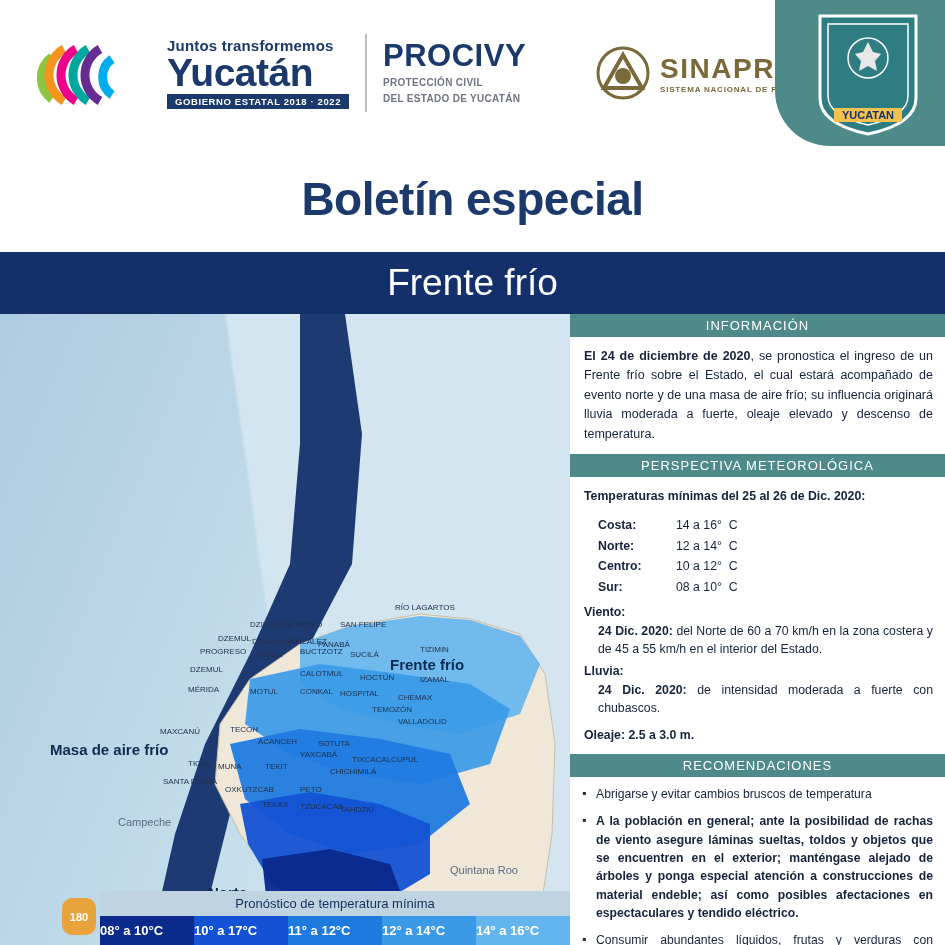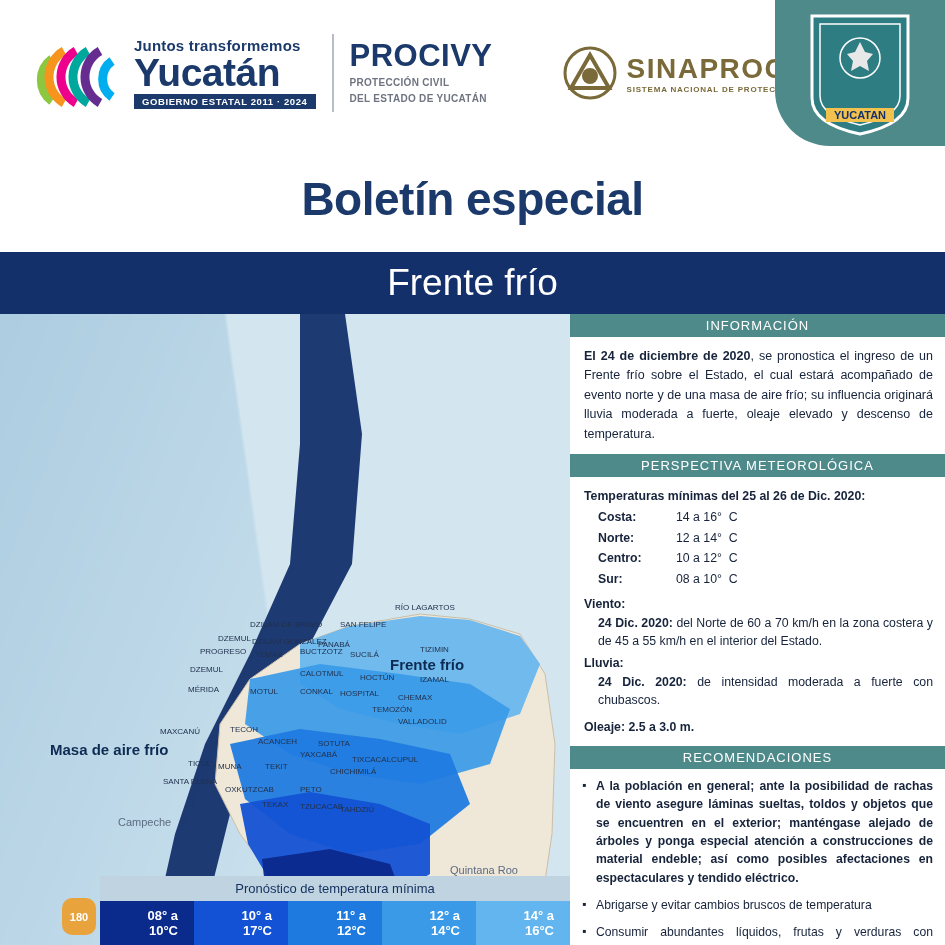--- a/index.html
+++ b/index.html
@@ -21,21 +21,21 @@
     align-items:center;
   }
   .header-teal {
     position:absolute;
     right:0; top:0;
     width:170px; height:146px;
     background:#4f8a8b;
     border-bottom-left-radius:55px;
   }
   .yuc-logo {
-    display:flex; align-items:flex-end; margin-left:30px;
+    display:flex; align-items:flex-start; margin-left:30px;gap:33px;
   }
   .rings { position:relative; width:96px; height:70px; }
   .rings svg { position:absolute; left:0; top:0; }
   .yuc-text { margin-left:8px; }
   .yuc-juntos {
     font-size:15px; font-weight:bold; color:#1b3a6b; letter-spacing:.2px;
   }
   .yuc-big {
     font-size:39px; font-weight:bold; color:#1b3a6b; line-height:.95; letter-spacing:-.5px;
   }
@@ -44,21 +44,21 @@
     display:inline-block; padding:2px 8px; letter-spacing:.6px; margin-top:3px;
   }
   .vdiv { width:2px; height:78px; background:#b9bdc4; margin:0 16px; }
   .procivy-text { line-height:1.05; }
   .procivy-title { font-size:31px; font-weight:bold; color:#1b3a6b; letter-spacing:.5px; }
   .procivy-sub { font-size:10px; font-weight:bold; color:#6f7480; letter-spacing:.3px; margin-top:3px; line-height:1.35;}
   .sinaproc { display:flex; align-items:center; margin-left:70px; }
   .sina-text { margin-left:10px; }
   .sina-title { font-size:28px; font-weight:bold; color:#7a6a3a; letter-spacing:1.5px; }
   .sina-sub { font-size:8px; font-weight:bold; color:#7a6a3a; letter-spacing:.8px; }
-  .shield-wrap { position:absolute; right:33px; top:12px; width:104px; height:124px; z-index:3;}
+  .shield-wrap { position:absolute; right:25px; top:12px; width:104px; height:124px; z-index:3;}
 
   
   .main-title {
     height:106px;
     display:flex; align-items:center; justify-content:center;
     font-size:46px; font-weight:bold; color:#1b3a6b;
     letter-spacing:-.5px;
   }
 
   
@@ -89,42 +89,42 @@
   .lbl-norte { left:208px; top:570px; }
 
   .legend {
     position:absolute; left:100px; bottom:0; width:470px;
   }
   .legend-title {
     background:#bfd4e0; color:#13305f; font-size:13px; text-align:center; padding:5px 0;
   }
   .legend-row { display:flex; }
   .legend-cell {
-    flex:1; text-align:right; color:#fff; font-size:13px; font-weight:bold;
-    padding:7px 16px;
+    flex:1; text-align:left; color:#fff; font-size:13px; font-weight:bold;
+    padding:7px 0;
   }
   .km-badge {
     position:absolute; left:62px; bottom:10px;
     width:34px; height:37px; border-radius:10px;
     background:#e8a33d; color:#fff; font-size:11px;
     display:flex; align-items:center; justify-content:center; font-weight:bold;
   }
 
   
   .sec-head {
     background:#4f8a8b; color:#fff; text-align:center;
     font-size:13px; letter-spacing:1px; padding:4px 0;
   }
   .sec-body { padding:10px 12px 10px 14px; color:#16233b; }
   .just { text-align:justify; font-size:12.5px; line-height:1.55; }
   .just b { font-weight:bold; }
 
   .persp { font-size:12.3px; line-height:1.5; }
   .persp .hdr { font-weight:bold; margin-bottom:2px; }
-  table.temps { border-collapse:collapse; margin:2px 0 6px 14px; }
+  table.temps { border-collapse:collapse; margin:10px 0 6px 14px; }
   table.temps td { padding:1px 0; font-size:12.3px; }
   table.temps td.k { font-weight:bold; width:62px; }
   table.temps td.v { padding-left:16px; white-space:pre; }
   .blk { margin-top:4px; }
   .blk .lead { font-weight:bold; }
   .ind { margin-left:14px; text-align:justify; }
   .ind b { font-weight:bold; }
 
   ul.recs { margin:8px 0 0 0; padding:0 12px 0 26px; list-style:none; }
   ul.recs li {
@@ -150,21 +150,21 @@
           <path d="M46 64 A30 30 0 0 1 46 12" stroke="#ec008c"></path>
           <path d="M58 64 A30 30 0 0 1 58 12" stroke="#00a79d"></path>
           <path d="M70 64 A30 30 0 0 1 70 12" stroke="#662d91"></path>
           <path d="M82 58 A22 22 0 0 1 82 22" stroke="#00aeef"></path>
         </g>
       </svg>
     </div>
     <div class="yuc-text">
       <div class="yuc-juntos">Juntos transformemos</div>
       <div class="yuc-big">Yucatán</div>
-      <div class="yuc-gob">GOBIERNO ESTATAL 2011 · 2024</div>
+      <div class="yuc-gob">GOBIERNO ESTATAL 2018 · 2022</div>
     </div>
   </div>
 
   <div class="vdiv"></div>
 
   <div class="procivy-text">
     <div class="procivy-title">PROCIVY</div>
     <div class="procivy-sub">PROTECCIÓN CIVIL</div>
     <div class="procivy-sub">DEL ESTADO DE YUCATÁN</div>
   </div>
@@ -325,19 +325,19 @@
         <div class="ind"><b>24 Dic. 2020:</b><span> de intensidad moderada a fuerte con chubascos.</span></div>
       </div>
 
       <div class="blk" style="margin-top:8px;">
         <b>Oleaje: 2.5 a 3.0 m.</b>
       </div>
     </div>
 
     <div class="sec-head">RECOMENDACIONES</div>
     <ul class="recs">
+      <li>Abrigarse y evitar cambios bruscos de temperatura</li>
       <li><b>A la población en general; ante la posibilidad de rachas de viento asegure láminas sueltas, toldos y objetos que se encuentren en el exterior; manténgase alejado de árboles y ponga especial atención a construcciones de material endeble; así como posibles afectaciones en espectaculares y tendido eléctrico.</b></li>
-      <li>Abrigarse y evitar cambios bruscos de temperatura</li>
       <li>Consumir abundantes líquidos, frutas y verduras con vitaminas A y C.</li>
 
     </ul>
   </div>
 </div>
 
 </body></html>

